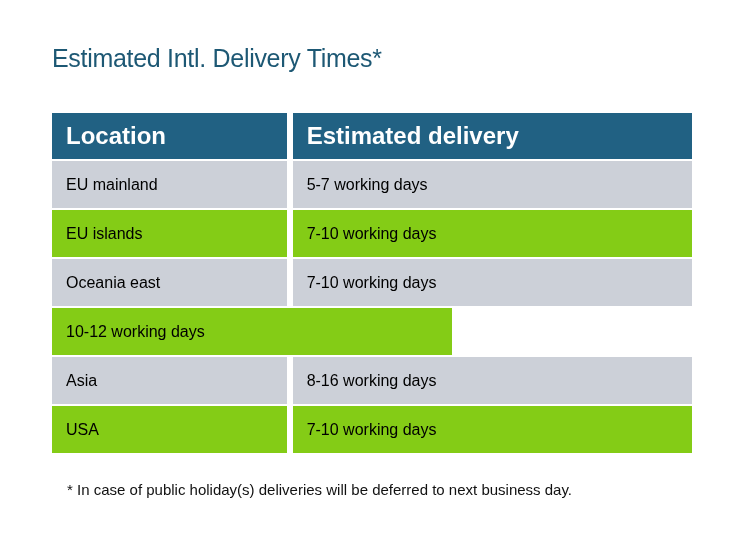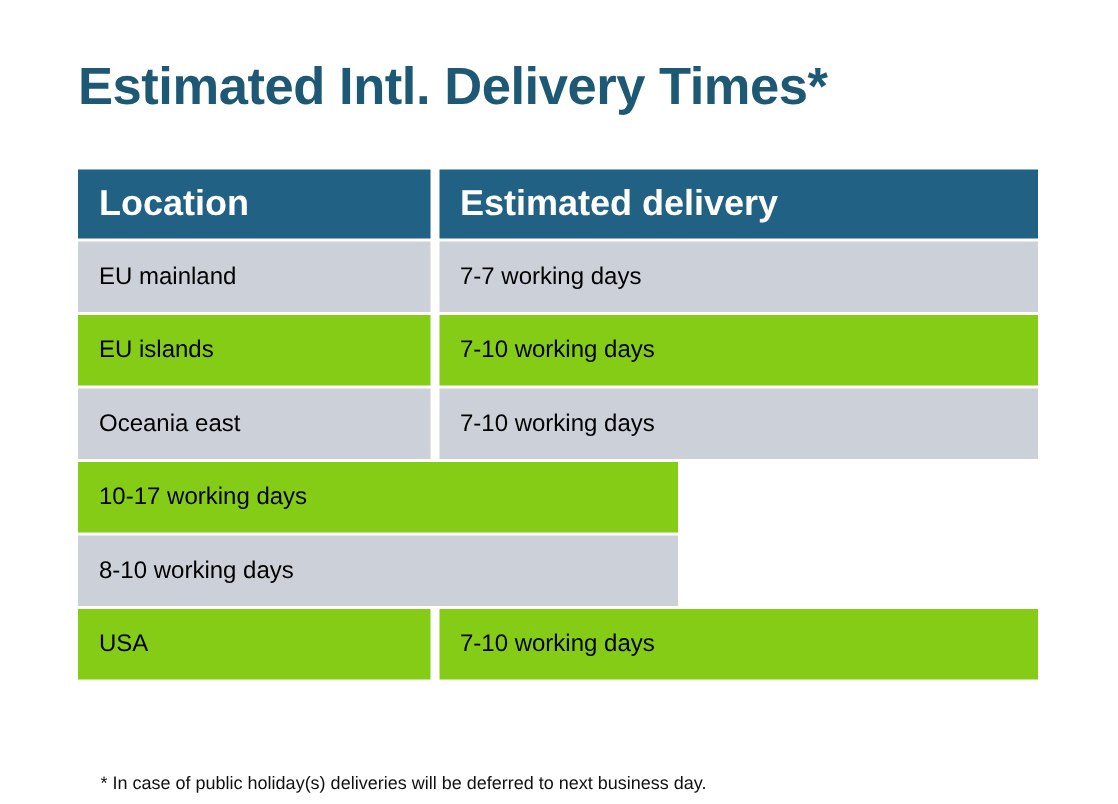--- a/index.html
+++ b/index.html
@@ -19,23 +19,23 @@
     position: absolute;
     inset: 0;
     background: #ffffff;
   }
 
   
   .page-title {
     position: absolute;
     left: 52px;
     top: 36px;
-    font-size: 35px;
+    font-size: 25px;
     line-height: 44px;
-    font-weight: bold;
+    font-weight: normal;
     color: #1d5874;
     letter-spacing: -0.3px;
     white-space: nowrap;
   }
 
   
   .delivery-table {
     position: absolute;
     left: 52px;
     top: 113px;
@@ -77,62 +77,62 @@
     height: 47px;
   }
   .row-shade-dark  .cell { background: #ccd0d8; }
   .row-shade-light .cell { background: #84cc16; }
 
   
   .footnote {
     position: absolute;
     left: 67px;
     top: 480px;
-    font-size: 12px;
+    font-size: 15px;
     line-height: 20px;
     color: #111111;
     white-space: nowrap;
-    margin-top: 32px;
   }
 </style>
 </head>
 <body>
 
 <div id="page">
 
   <div class="page-title">Estimated Intl. Delivery Times*</div>
 
   <div class="delivery-table">
 
     <div class="table-row header-row">
       <div class="cell col-location">Location</div>
       <div class="cell col-delivery">Estimated delivery</div>
     </div>
 
     <div class="table-row body-row row-shade-dark">
       <div class="cell col-location">EU mainland</div>
-      <div class="cell col-delivery">7-7 working days</div>
+      <div class="cell col-delivery">5-7 working days</div>
     </div>
 
     <div class="table-row body-row row-shade-light">
       <div class="cell col-location">EU islands</div>
       <div class="cell col-delivery">7-10 working days</div>
     </div>
 
     <div class="table-row body-row row-shade-dark">
       <div class="cell col-location">Oceania east</div>
       <div class="cell col-delivery">7-10 working days</div>
     </div>
 
     <div class="table-row body-row row-shade-light">
-      <div class="cell col-delivery">10-17 working days</div>
+      <div class="cell col-delivery">10-12 working days</div>
     </div>
 
     <div class="table-row body-row row-shade-dark">
-      <div class="cell col-delivery">8-10 working days</div>
+      <div class="cell col-location">Asia</div>
+      <div class="cell col-delivery">8-16 working days</div>
     </div>
 
     <div class="table-row body-row row-shade-light">
       <div class="cell col-location">USA</div>
       <div class="cell col-delivery">7-10 working days</div>
     </div>
 
   </div>
 
   <div class="footnote">* In case of public holiday(s) deliveries will be deferred to next business day.</div>

